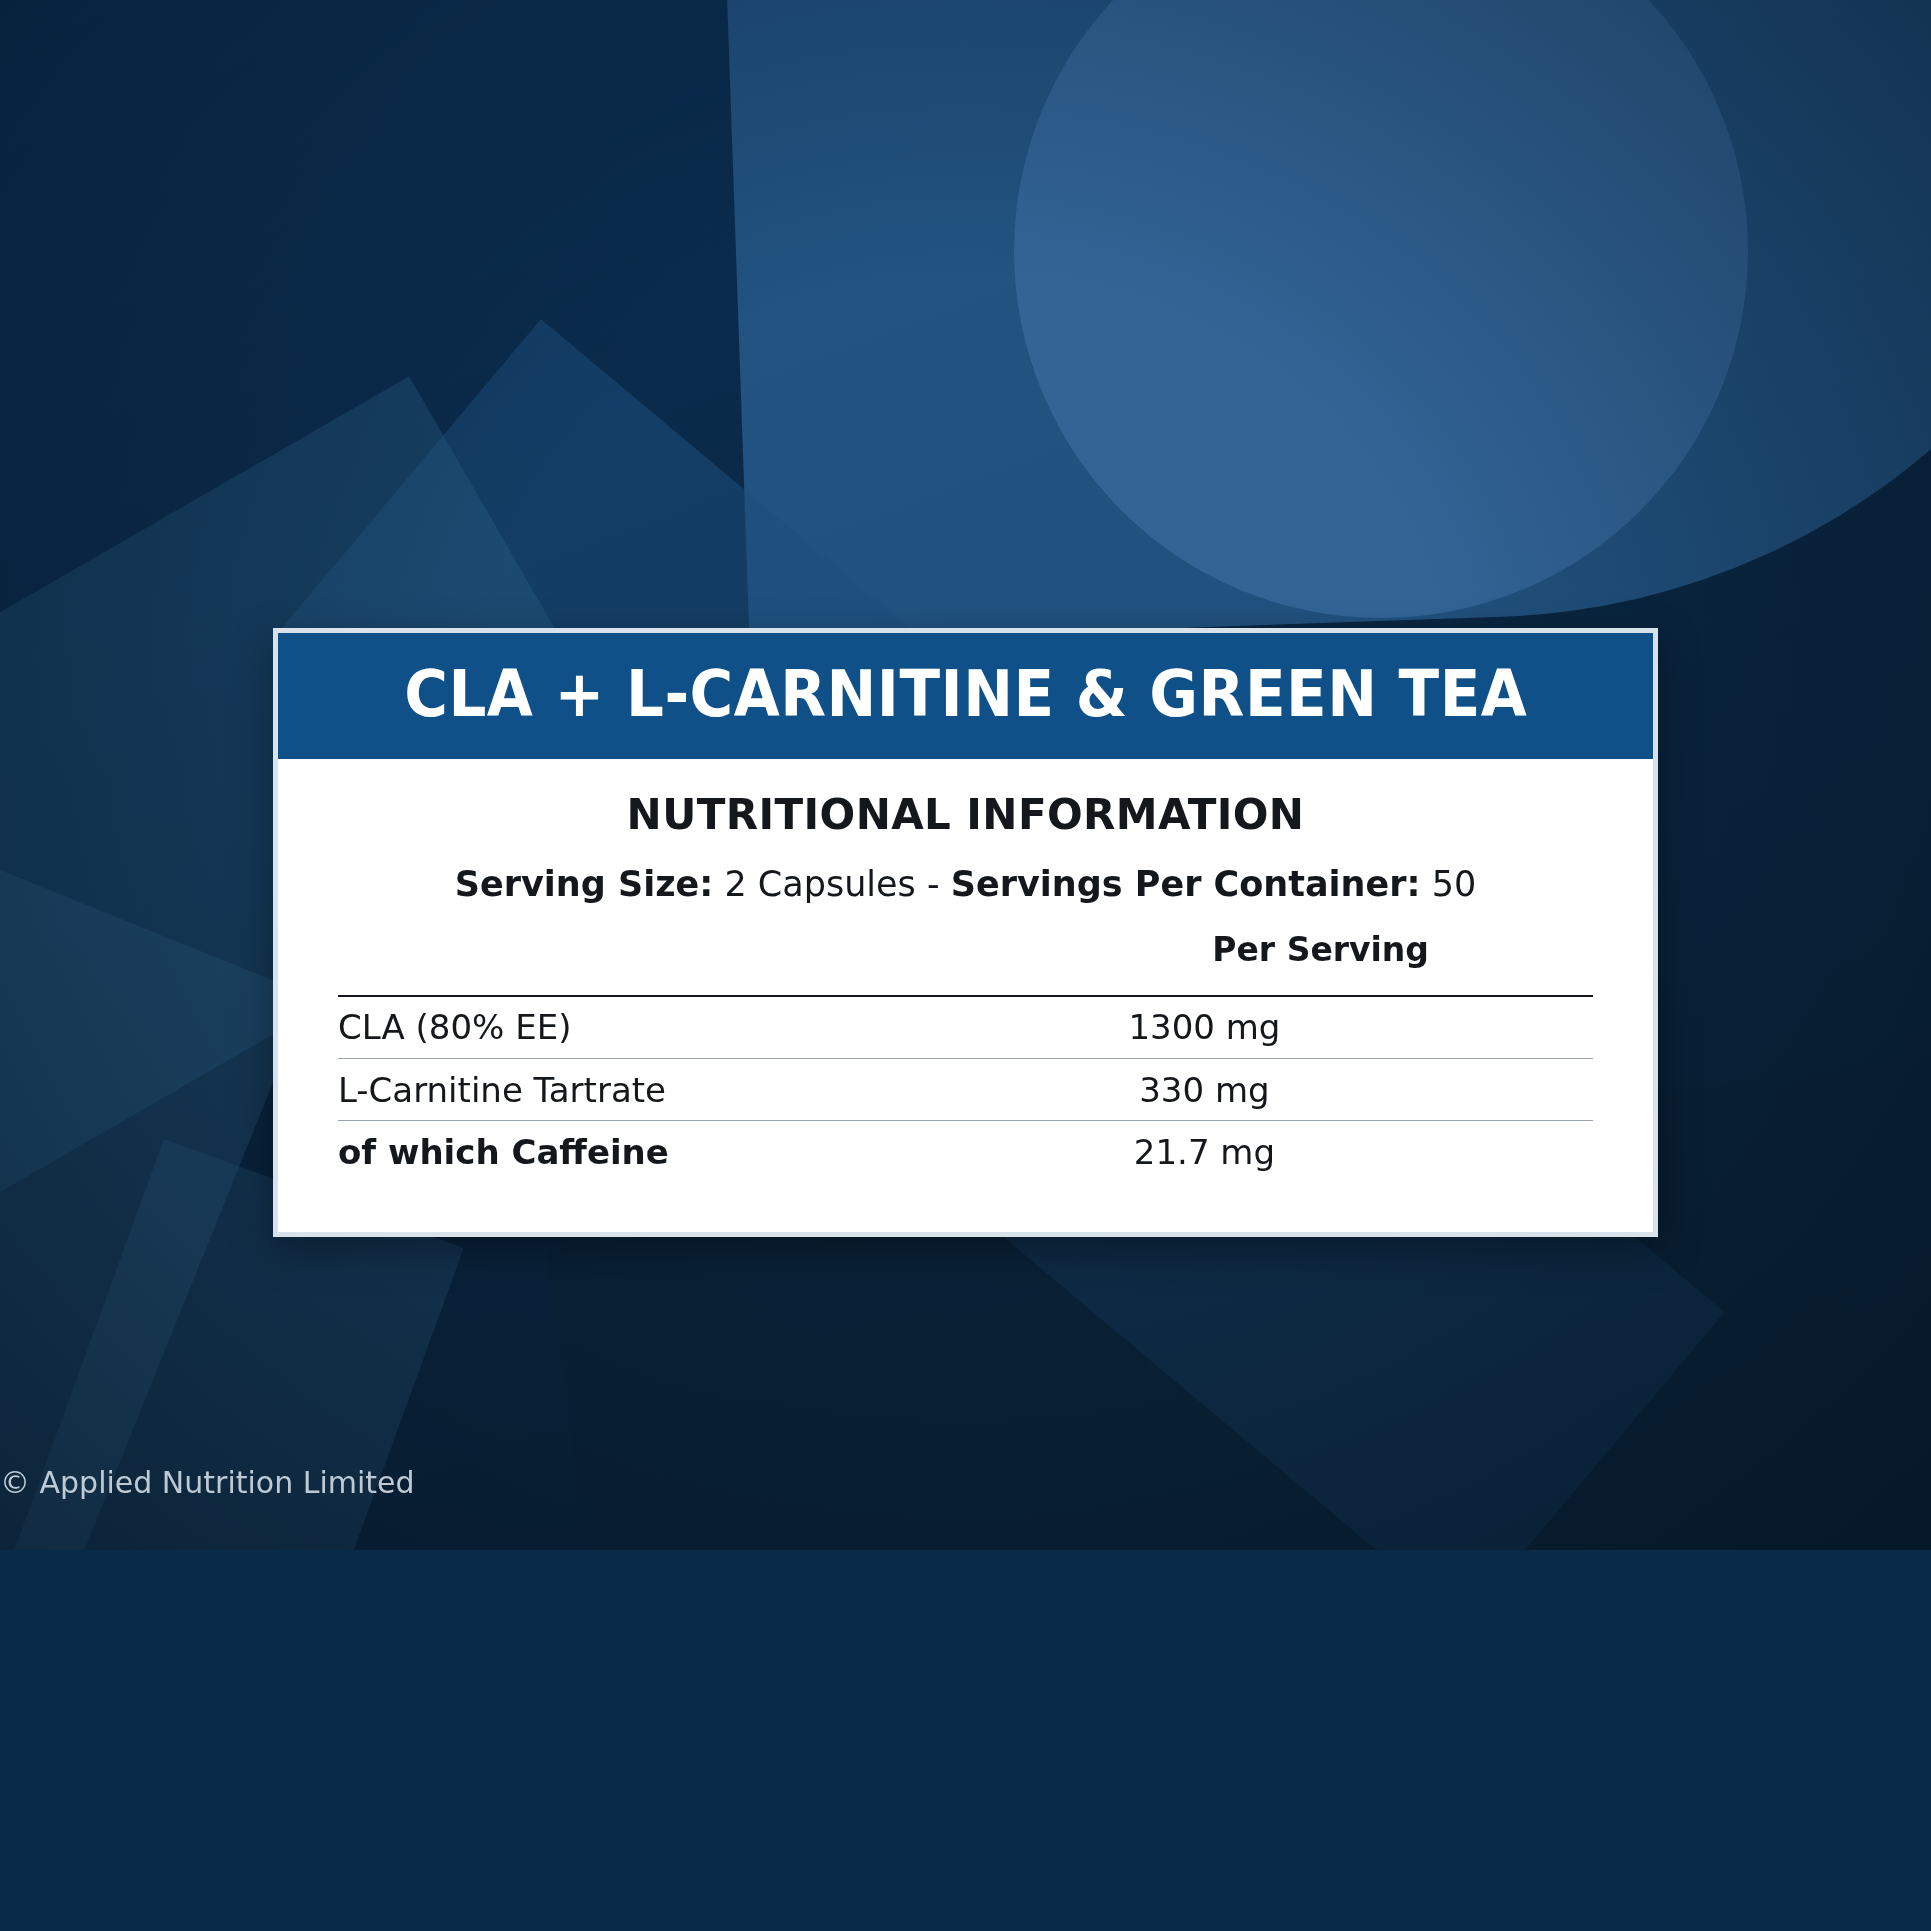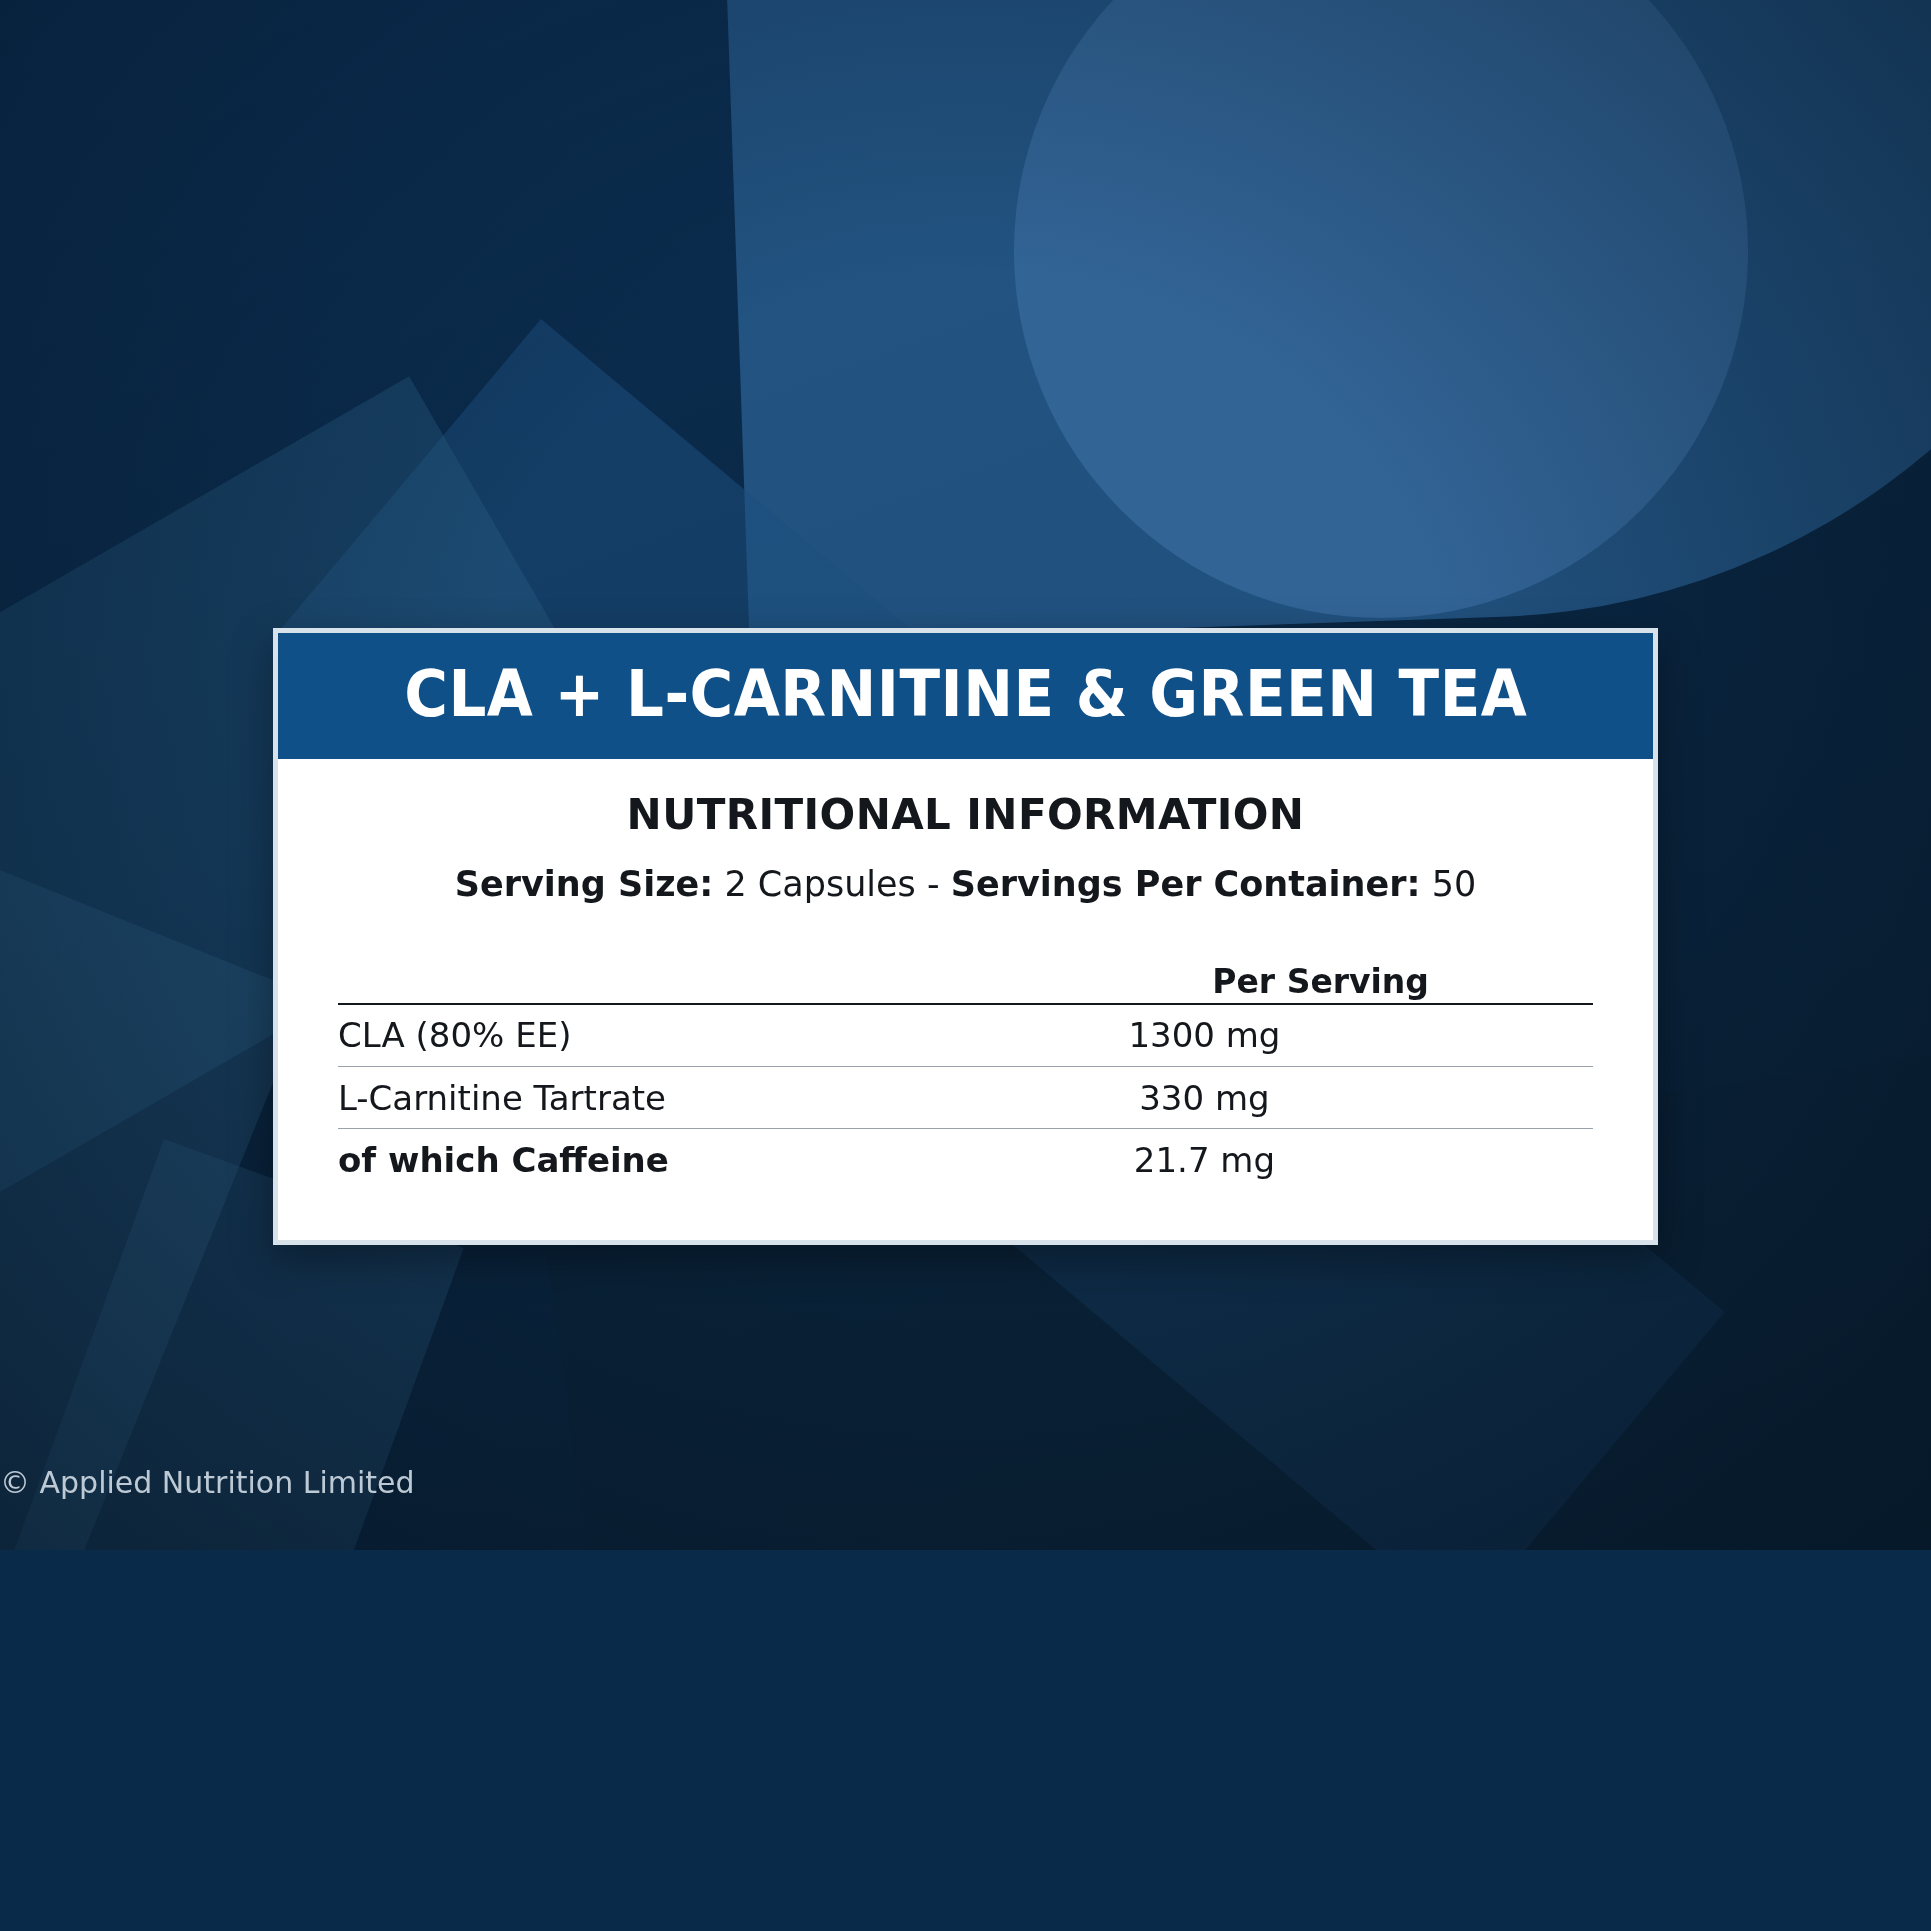--- a/index.html
+++ b/index.html
@@ -135,30 +135,30 @@
     text-align: center;
     font-weight: bold;
     font-size: 42px;
     letter-spacing: 0.4px;
     margin: 3.9px 0 25px 0;
   }
 
   .serving-line {
     text-align: center;
     font-size: 35px;
-    margin-bottom: 58px;
+    margin-bottom: 26px;
   }
   .serving-line .b { font-weight: bold; }
 
   .per-serving-row {
     text-align: right;
     font-weight: bold;
     font-size: 33px;
     padding-right: 164px;
-    padding-bottom: 2px;
+    padding-bottom: 26px;
   }
 
   table.nutri {
     width: 100%;
     border-collapse: collapse;
     font-size: 34px;
   }
   table.nutri td {
     padding: 10.6px 0 10.6px 0;
     vertical-align: baseline;

